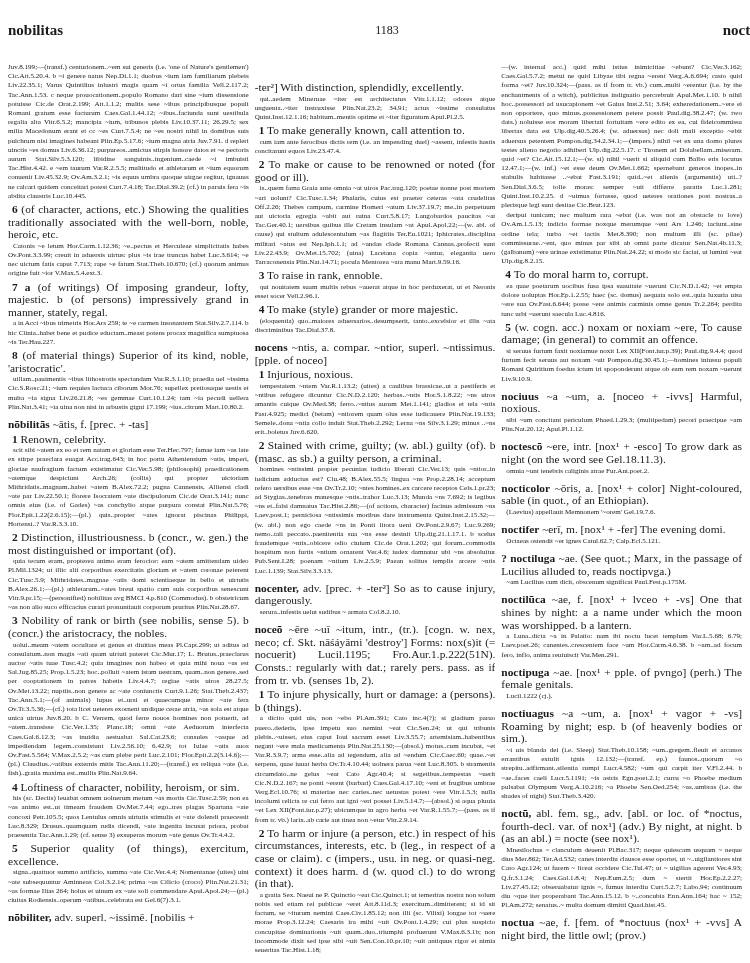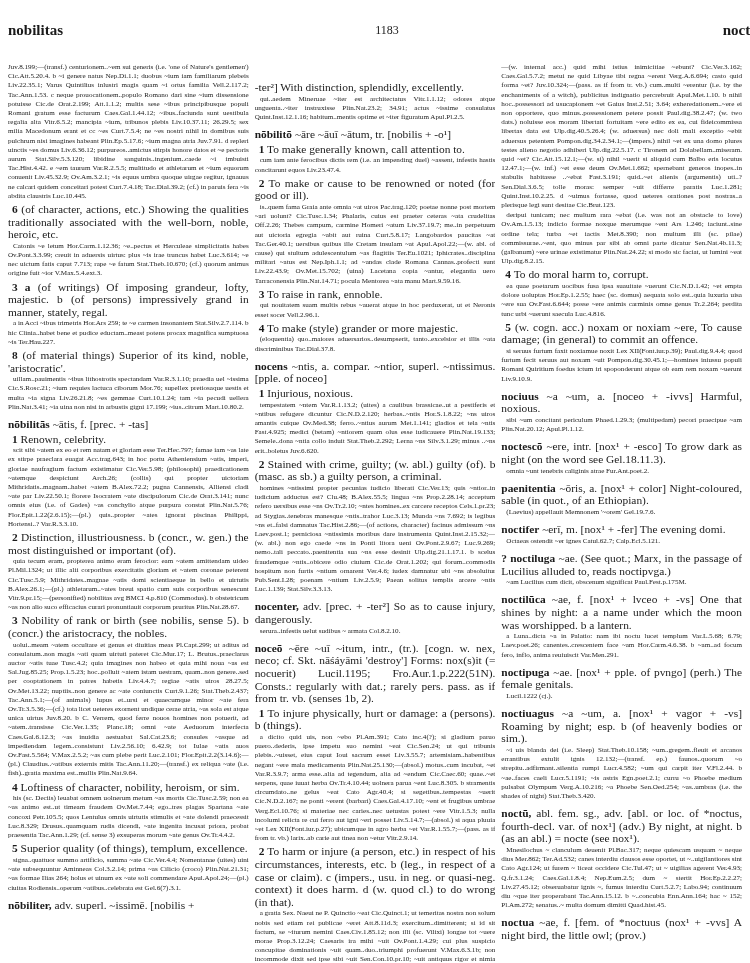--- a/index.html
+++ b/index.html
@@ -26,41 +26,40 @@
   <div class="header">
     <span class="hw-left">nobilitas</span>
     <div class="pnum">1183</div>
     <span class="hw-right">noctua</span>
   </div>
   <div class="cols">
     <div class="col">
         <p class="cit first">Juv.8.199;—(transf.) centurionem..~em sui generis (i.e. 'one of Nature's gentlemen') Cic.Att.5.20.4.   b ~i genere natus Nep.Di.1.1; duobus ~ium iam familiarum plebeis Liv.22.35.1; Varus Quintilius inlustri magis quam ~i ortus familia Vell.2.117.2; Tac.Ann.1.53.   c neque prouocationem..populo Romano dari sine ~ium dissensione potuisse Cic.de Orat.2.199; Att.1.1.2; multis sese ~ibus principibusque populi Romani gratum esse facturum Caes.Gal.1.44.12; ~ibus..faciunda sunt uestibula regalia alta Vitr.6.5.2; mancipia ~ium, tribunos plebis Liv.10.37.11; 26.29.5; sex milia Macedonum erant et cc ~es Curt.7.5.4; ne ~es nostri nihil in domibus suis pulchrum nisi imagines habeant Plin.Ep.5.17.6; ~ium magna atria Juv.7.91.   d repleri uinctis ~es domus Liv.6.36.12; purpureos..amictus stirpis honore datos et ~e pectoris aurum Stat.Silv.5.3.120; libidine sanguinis..ingenium..caede ~i imbuisti Tac.Hist.4.42.   e ~em taurum Var.R.2.5.5; multitudo et athletarum et ~ium equorum conuenit Liv.45.32.9; Ov.Am.3.2.1; ~is equus umbra quoque uirgae regitur, ignauus ne calcari quidem conceitari potest Curt.7.4.18; Tac.Dial.39.2; (cf.) in paruis fera ~is abdita claustris Luc.10.445.</p>
         <p class="def"><span class="sn">6</span> <span>(of character, actions, etc.) Showing the qualities traditionally associated with the well-born, noble, heroic, etc.</span></p>
         <p class="cit">Catonis ~e letum Hor.Carm.1.12.36; ~e..pectus et Herculeae simplicitatis habes Ov.Pont.3.3.99; creuit in aduersis uirtus: plus ~is irae truncus habet Luc.3.614; ~e nec uictum fatis caput 7.713; rape ~e fatum Stat.Theb.10.670; (cf.) quorum animus origine fuit ~ior V.Max.5.4.ext.3.</p>
-        <p class="def"><span class="sn">3 a</span> <span>(of writings) Of imposing grandeur, lofty, majestic. b (of persons) impressively grand in manner, stately, regal.</span></p>
+        <p class="def"><span class="sn">7 a</span> <span>(of writings) Of imposing grandeur, lofty, majestic. b (of persons) impressively grand in manner, stately, regal.</span></p>
         <p class="cit">a in Acci ~ibus trimetris Hor.Ars 259; te ~e carmen insonantem Stat.Silv.2.7.114.   b hic Clinia..habet bene et pudice eductam..meast potens procax magnifica sumptuosa ~is Ter.Hau.227.</p>
         <p class="def"><span class="sn">8</span> <span>(of material things) Superior of its kind, noble, 'aristocratic'.</span></p>
         <p class="cit">uillam..pauimentis ~ibus lithostrotis spectandam Var.R.3.1.10; praedia uel ~issima Cic.S.Rosc.21; ~ium requies lactuca ciborum Mor.76; supellex pretiosaque uestis et multa ~ia signa Liv.26.21.8; ~es gemmae Curt.10.1.24; tam ~ia pecudi uellera Plin.Nat.3.41; ~ia uina non nisi in arbustis gigni 17.199; ~ius..citrum Mart.10.80.2.</p>
         <p class="entry"><span class="lemma">nōbilitās</span> <span>~ātis, f. [prec. + -tas]</span></p>
         <p class="def"><span class="sn">1</span> <span>Renown, celebrity.</span></p>
         <p class="cit">scit sibi ~atem ex eo et rem natam et gloriam esse Ter.Hec.797; famae iam ~as late ex stirpe praeclara euagat Acc.trag.643; in hoc portu Atheniensium ~atis, imperi, gloriae naufragium factum existimatur Cic.Ver.5.98; (philosophi) praedicationem ~atemque despiciunt Arch.26; (collis) qui propter uictoriam Mithridatis..magnam..habet ~atem B.Alex.72.2; pugna Cannensis, Alliensi cladi ~ate par Liv.22.50.1; florere Isocratem ~ate discipulorum Cic.de Orat.3.141; nunc omnis eius (i.e. of Gades) ~as conchylio atque purpura constat Plin.Nat.5.76; Flor.Epit.1.22(2.6.15);—(pl.) quis..propter ~ates ignorat piscinas Philippi, Hortensi..? Var.R.3.3.10.</p>
         <p class="def"><span class="sn">2</span> <span>Distinction, illustriousness. b (concr., w. gen.) the most distinguished or important (of).</span></p>
         <p class="cit">quia tecum eram, propterea animo eram ferocior: eam ~atem amittendam uideo Pl.Mil.1324; ut illic alii corporibus exercitatis gloriam et ~atem coronae peterent Cic.Tusc.5.9; Mithridates..magnae ~atis domi scientiaeque in bello et uirtutis B.Alex.26.1;—(pl.) athletarum..~ates breui spatio cum suis corporibus senescunt Vitr.9.pr.15;—(personified) nobilitas avg BMCI 4.p.810 (Commodus).   b obstetricum ~as non alio suco efficacius curari pronuntiauit corporum pruritus Plin.Nat.28.67.</p>
         <p class="def"><span class="sn">3</span> <span>Nobility of rank or birth (see nobilis, sense 5). b (concr.) the aristocracy, the nobles.</span></p>
         <p class="cit">uolui..meam ~atem occultare et genus et diuitias meas Pl.Capt.299; ut aditus ad consulatum..non magis ~ati quam uirtuti pateret Cic.Mur.17; L. Brutus..praeclarus auctor ~atis tuae Tusc.4.2; quia imagines non habeo et quia mihi noua ~as est Sal.Jug.85.25; Prop.1.5.23; hoc..polluit ~atem istam uestram, quam..non genere..sed per cooptationem in patres habetis Liv.4.4.7; regiae ~atis uiros 28.27.5; Ov.Met.13.22; nuptiis..non genere ac ~ate coniunctis Curt.9.1.26; Stat.Theb.2.437; Tac.Ann.5.1;—(of animals) lupus et..ursi et quaecumque minor ~ate fera Ov.Tr.3.5.36;—(cf.) tota licet ueteres exornent undique cerae atria, ~as sola est atque unica uirtus Juv.8.20.   b C. Verrem, quod ferre nouos homines non potuerit, ad ~atem..transisse Cic.Ver.1.35; Planc.18; omni ~ate Aeduorum interfecta Caes.Gal.6.12.3; ~as inuidia aestuabat Sal.Cat.23.6; consules ~asque ad impediendam legem..consistunt Liv.2.56.10; 6.42.9; tot Iulae ~atis auos Ov.Fast.5.564; V.Max.2.5.2; ~as cum plebe perit Luc.2.101; Flor.Epit.2.2(3.14.6);—(pl.) Claudius..~atibus externis mitis Tac.Ann.11.20;—(transf.) ex reliqua ~ate (i.e. fish)..gratia maxima est..mullis Plin.Nat.9.64.</p>
         <p class="def"><span class="sn">4</span> <span>Loftiness of character, nobility, heroism, or sim.</span></p>
         <p class="cit">his (sc. Deciis) leuabat omnem uolnerum metum ~as mortis Cic.Tusc.2.59; non ea ~as animo est..ut timeam fraudem Ov.Met.7.44; ego..tres plagas Spartana ~ate concoxi Petr.105.5; quos Lentulus omnis uirtutis stimulis et ~ate dolendi praecessit Luc.8.329; Drusus..quamquam rudis dicendi, ~ate ingenita incusat priora, probat praesentia Tac.Ann.1.29; (cf. sense 3) exsuperas morum ~ate genus Ov.Tr.4.4.2.</p>
-        <p class="def"><span class="sn">5</span> <span>Superior quality (of things), templum, excellence.</span></p>
+        <p class="def"><span class="sn">5</span> <span>Superior quality (of things), exercitum, excellence.</span></p>
         <p class="cit">signa..quattuor summo artificio, summa ~ate Cic.Ver.4.4; Nomentanae (uites) uini ~ate subsequuntur Aminneas Col.3.2.14; prima ~as Cilicio (croco) Plin.Nat.21.31; ~as formae Ilias 264; holus et uinum ex ~ate soli commendare Apul.Apol.24;—(pl.) ciuitas Rodiensis..operum ~atibus..celebrata est Gel.6(7).3.1.</p>
         <p class="entry"><span class="lemma">nōbiliter,</span> <span>adv. superl. ~issimē. [nobilis +</span></p>
       </div>
     <div class="col">
         <p class="def cont"><span>-ter²] With distinction, splendidly, excellently.</span></p>
         <p class="cit">qui..aedem Mineruae ~iter est architectatus Vitr.1.1.12; odores atque unguenta..~iter instruxisse Plin.Nat.23.2; 34.91; actus ~issime consulatus Quint.Inst.12.1.16; habitum..mentis optime et ~iter figuratum Apul.Pl.2.5.</p>
-        <p class="entry"><span class="lemma">nōbilitō</span> <span>~āre ~āuī ~ātum, tr. [nobilis + -o¹]</span></p>
         <p class="def"><span class="sn">1</span> <span>To make generally known, call attention to.</span></p>
         <p class="cit">cum iam ante ferocibus dictis rem (i.e. an impending duel) ~assent, infestis hastis concitarunt equos Liv.23.47.4.</p>
         <p class="def"><span class="sn">2</span> <span>To make or cause to be renowned or noted (for good or ill).</span></p>
         <p class="cit">is..quem fama Graia ante omnia ~at uiros Pac.trag.120; poetae nonne post mortem ~ari uolunt? Cic.Tusc.1.34; Phalaris, cuius est praeter ceteras ~ata crudelitas Off.2.26; Thebes campum, carmine Homeri ~atum Liv.37.19.7; me..in perpetuum aut uictoria egregia ~abit aut ruina Curt.5.8.17; Langobardos paucitas ~at Tac.Ger.40.1; uersibus quibus ille Cretam insulam ~at Apul.Apol.22;—(w. abl. of cause) qui stultum adulescentulum ~as flagitiis Ter.Eu.1021; Iphicrates..disciplina militari ~atus est Nep.Iph.1.1; ad ~andas clade Romana Cannas..profecti sunt Liv.22.43.9; Ov.Met.15.702; (uina) Lacetana copia ~antur, elegantia uero Tarraconensia Plin.Nat.14.71; pocula Mentorea ~ata manu Mart.9.59.16.</p>
         <p class="def"><span class="sn">3</span> <span>To raise in rank, ennoble.</span></p>
         <p class="cit">qui nouitatem suam multis rebus ~auerat atque in hoc perduxerat, ut et Neronis esset socer Vell.2.96.1.</p>
         <p class="def"><span class="sn">4</span> <span>To make (style) grander or more majestic.</span></p>
         <p class="cit">(eloquentia) quo..maiores aduersarios..desumpserit, tanto..excelsior et illis ~ata discriminibus Tac.Dial.37.8.</p>
         <p class="entry"><span class="lemma">nocens</span> <span>~ntis, a. compar. ~ntior, superl. ~ntissimus. [pple. of noceo]</span></p>
         <p class="def"><span class="sn">1</span> <span>Injurious, noxious.</span></p>
@@ -79,21 +78,21 @@
         <p class="cit first">—(w. internal acc.) quid mihi istius inimicitiae ~ebunt? Cic.Ver.3.162; Caes.Gal.5.7.2; metui ne quid Libyae tibi regna ~erent Verg.A.6.694; casto quid forma ~et? Juv.10.324;—(pass. as if from tr. vb.) cum..multi ~erentur (i.e. by the enchantments of a witch), publicitus indignatio percrebruit Apul.Met.1.10.   b nihil hoc..possessori ad usucapionem ~et Gaius Inst.2.51; 3.64; exheredationem..~ere ei non opportere, quo minus..possessionem petere possit Paul.dig.38.2.47; (w. two dats.) noluisse eos moram libertati fortuitam ~ere edito ex ea, cui fideicommissa libertas data est Ulp.dig.40.5.26.4; (w. aduersus) nec doli mali exceptio ~ebit aduersus petentem Pompon.dig.34.2.34.1;—(impers.) nihil ~et ex una domo plures testes alieno negotio adhiberi Ulp.dig.22.5.17.   c Tironem ad Dolabellam..miseram. quid ~et? Cic.Att.15.12.1;—(w. si) nihil ~uerit si aliquid cum Balbo eris locutus 12.47.1;—(w. inf.) ~et esse deum Ov.Met.1.662; spernebant generos inopes..in stabulis habitasse ..~ebat Fast.3.191; quid..~et alienis (argumentis) uti..? Sen.Dial.3.6.5; tolle moras: semper ~uit differre paratis Luc.1.281; Quint.Inst.10.2.25.   d ~uimus fortasse, quod ueteres orationes post nostras..a plerisque legi sunt desitae Cic.Brut.123.</p>
         <p class="cit">deripui tunicam; nec multum rara ~ebat (i.e. was not an obstacle to love) Ov.Am.1.5.13; indicio formae noxque merumque ~ent Ars 1.246; iaciunt..sine ordine tela; turba ~et iactis Met.8.390; non multum illi (sc. pilae) commissurae..~ent, quo minus par sibi ab omni parte dicatur Sen.Nat.4b.11.3; (galbanum) ~ere urinae existimatur Plin.Nat.24.22; si modo sic faciat, ut lumini ~eat Ulp.dig.8.2.15.</p>
         <p class="def"><span class="sn">4</span> <span>To do moral harm to, corrupt.</span></p>
         <p class="cit">ea quae poetarum uocibus fusa ipsa suauitate ~uerunt Cic.N.D.1.42; ~et empta dolore uoluptas Hor.Ep.1.2.55; haec (sc. domus) aequata solo est..quia luxuria uisa ~ere sua Ov.Fast.6.644; posse ~ere animis carminis omne genus Tr.2.264; perdita tunc urbi ~uerunt saecula Luc.4.816.</p>
         <p class="def"><span class="sn">5</span> <span>(w. cogn. acc.) noxam or noxiam ~ere, To cause damage; (in general) to commit an offence.</span></p>
         <p class="cit">si seruus furtum faxit noxiamue noxit Lex XII(Font.iur.p.39); Paul.dig.9.4.4; quod furtum fecit seruus aut noxam ~uit Pompon.dig.30.45.1;—homines iniussu populi Romani Quiritium foedus ictum iri spoponderunt atque ob eam rem noxam ~uerunt Liv.9.10.9.</p>
         <p class="entry"><span class="lemma">nociuus</span> <span>~a ~um, a. [noceo + -ivvs] Harmful, noxious.</span></p>
         <p class="cit">sibi ~um concitant periculum Phaed.1.29.3; (multipedam) pecori praecipue ~am Plin.Nat.20.12; Apul.Pl.1.12.</p>
         <p class="entry"><span class="lemma">noctescō</span> <span>~ere, intr. [nox¹ + -esco] To grow dark as night (on the word see Gel.18.11.3).</span></p>
         <p class="cit">omnia ~unt tenebris caliginis atrae Fur.Ant.poet.2.</p>
-        <p class="entry"><span class="lemma">paenitentia</span> <span>~ōris, a. [nox¹ + color] Night-coloured, sable (in quot., of an Ethiopian).</span></p>
+        <p class="entry"><span class="lemma">nocticolor</span> <span>~ōris, a. [nox¹ + color] Night-coloured, sable (in quot., of an Ethiopian).</span></p>
         <p class="cit">(Laevius) appellauit Memnonem '~orem' Gel.19.7.6.</p>
         <p class="entry"><span class="lemma">noctifer</span> <span>~erī, m. [nox¹ + -fer] The evening domi.</span></p>
         <p class="cit">Octaeas ostendit ~er ignes Catul.62.7; Calp.Ecl.5.121.</p>
         <p class="entry"><span class="lemma">? noctiluga</span> <span>~ae. (See quot.; Marx, in the passage of Lucilius alluded to, reads noctipvga.)</span></p>
         <p class="cit">~am Lucilius cum dicit, obscenum significat Paul.Fest.p.175M.</p>
         <p class="entry"><span class="lemma">noctilūca</span> <span>~ae, f. [nox¹ + lvceo + -vs] One that shines by night: a a name under which the moon was worshipped. b a lantern.</span></p>
         <p class="cit">a Luna..dicta ~a in Palatio: nam ibi noctu lucet templum Var.L.5.68; 6.79; Laev.poet.26; canentes..crescentem face ~am Hor.Carm.4.6.38.   b ~am..ad focum fero, inflo, anima reuiuiscit Var.Men.291.</p>
         <p class="entry"><span class="lemma">noctipuga</span> <span>~ae. [nox¹ + pple. of pvngo] (perh.) The female genitals.</span></p>
         <p class="cit">Lucil.1222 (cj.).</p>
         <p class="entry"><span class="lemma">noctiuagus</span> <span>~a ~um, a. [nox¹ + vagor + -vs] Roaming by night; esp. b (of heavenly bodies or sim.).</span></p>

